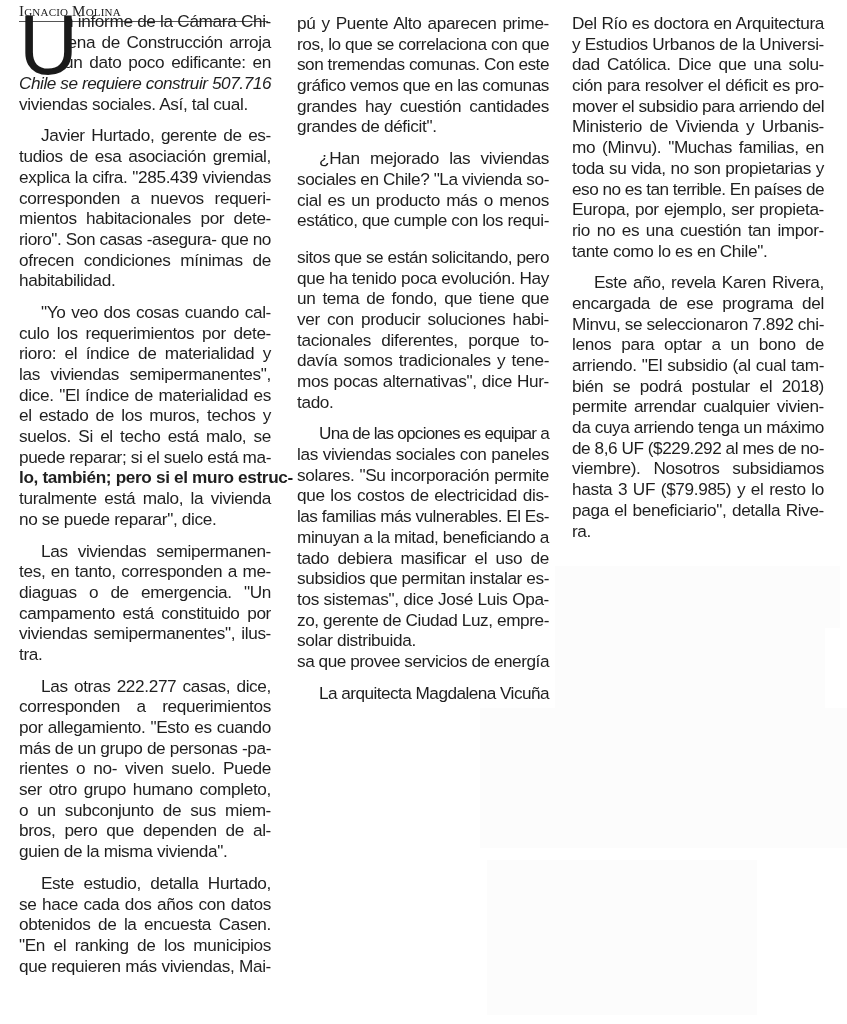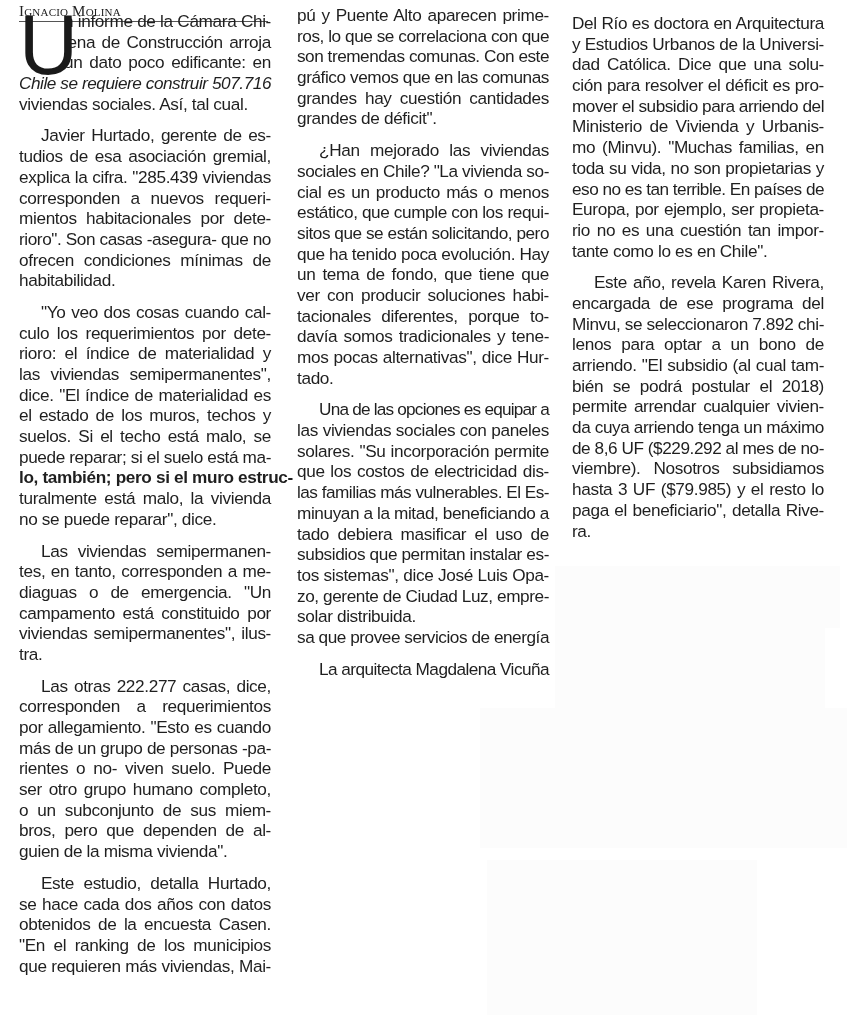--- a/index.html
+++ b/index.html
@@ -6,21 +6,21 @@
   body { width: 847px; height: 1024px; position: relative; overflow: hidden;
          font-family: "Liberation Sans Narrow", "Liberation Sans", sans-serif; color: #1f1f1f; }
   .page { position: absolute; left: 0; top: 0; width: 847px; height: 1024px; background: #fff; }
   .ghost { position: absolute; background: #fcfcfc; }
   .byline { position: absolute; left: 19px; top: 2px; width: 249px; height: 19px;
             border-bottom: 1px solid #555; font-family: Liberation Serif, serif;
             font-variant: small-caps; font-size: 15px; letter-spacing: 0.2px; color: #222;
             line-height: 18px; }
   .col { position: absolute; top: 11px; width: 252px; }
   .col1 { left: 19px; top: 11px; }
-  .col2 { left: 297px; top: 5px; }
+  .col2 { left: 297px; top: 13px; }
   .col3 { left: 572px; top: 13px; }
   .para { margin: 0; }
   .line { display: block; height: 20.7px; line-height: 20.7px; font-size: 17.2px;
           white-space: nowrap; text-align: justify; text-align-last: justify;
           letter-spacing: -0.35px; transform-origin: left center; }
   .line.last { text-align-last: left; }
   .line.indent { padding-left: 22px; }
   .gap { height: 11px; }
   .dropcap-wrap { position: relative; }
   .dropcap { position: absolute; left: 0; top: 2px; font-size: 86px; line-height: 62px;
@@ -111,21 +111,21 @@
         <span class="line" style="letter-spacing: -0.425195px;">gráfico vemos que en las comunas</span>
         <span class="line">grandes hay cuestión cantidades</span>
         <span class="line last">grandes de déficit".</span>
       </div>
       <div class="gap"></div>
       <div class="para">
         <span class="line indent">¿Han mejorado las viviendas</span>
         <span class="line" style="letter-spacing: -0.399554px;">sociales en Chile? "La vivienda so-</span>
         <span class="line">cial es un producto más o menos</span>
         <span class="line" style="letter-spacing: -0.388393px;">estático, que cumple con los requi-</span>
-        <span class="line" style="letter-spacing: -0.458073px;">sitos que se están solicitando, pero</span>
+        <span class="line" style="letter-spacing: -0.458073px; margin-top: 16px;">sitos que se están solicitando, pero</span>
         <span class="line" style="letter-spacing: -0.355682px;">que ha tenido poca evolución. Hay</span>
         <span class="line">un tema de fondo, que tiene que</span>
         <span class="line">ver con producir soluciones habi-</span>
         <span class="line">tacionales diferentes, porque to-</span>
         <span class="line">davía somos tradicionales y tene-</span>
         <span class="line">mos pocas alternativas", dice Hur-</span>
         <span class="line last">tado.</span>
       </div>
       <div class="gap"></div>
       <div class="para">

